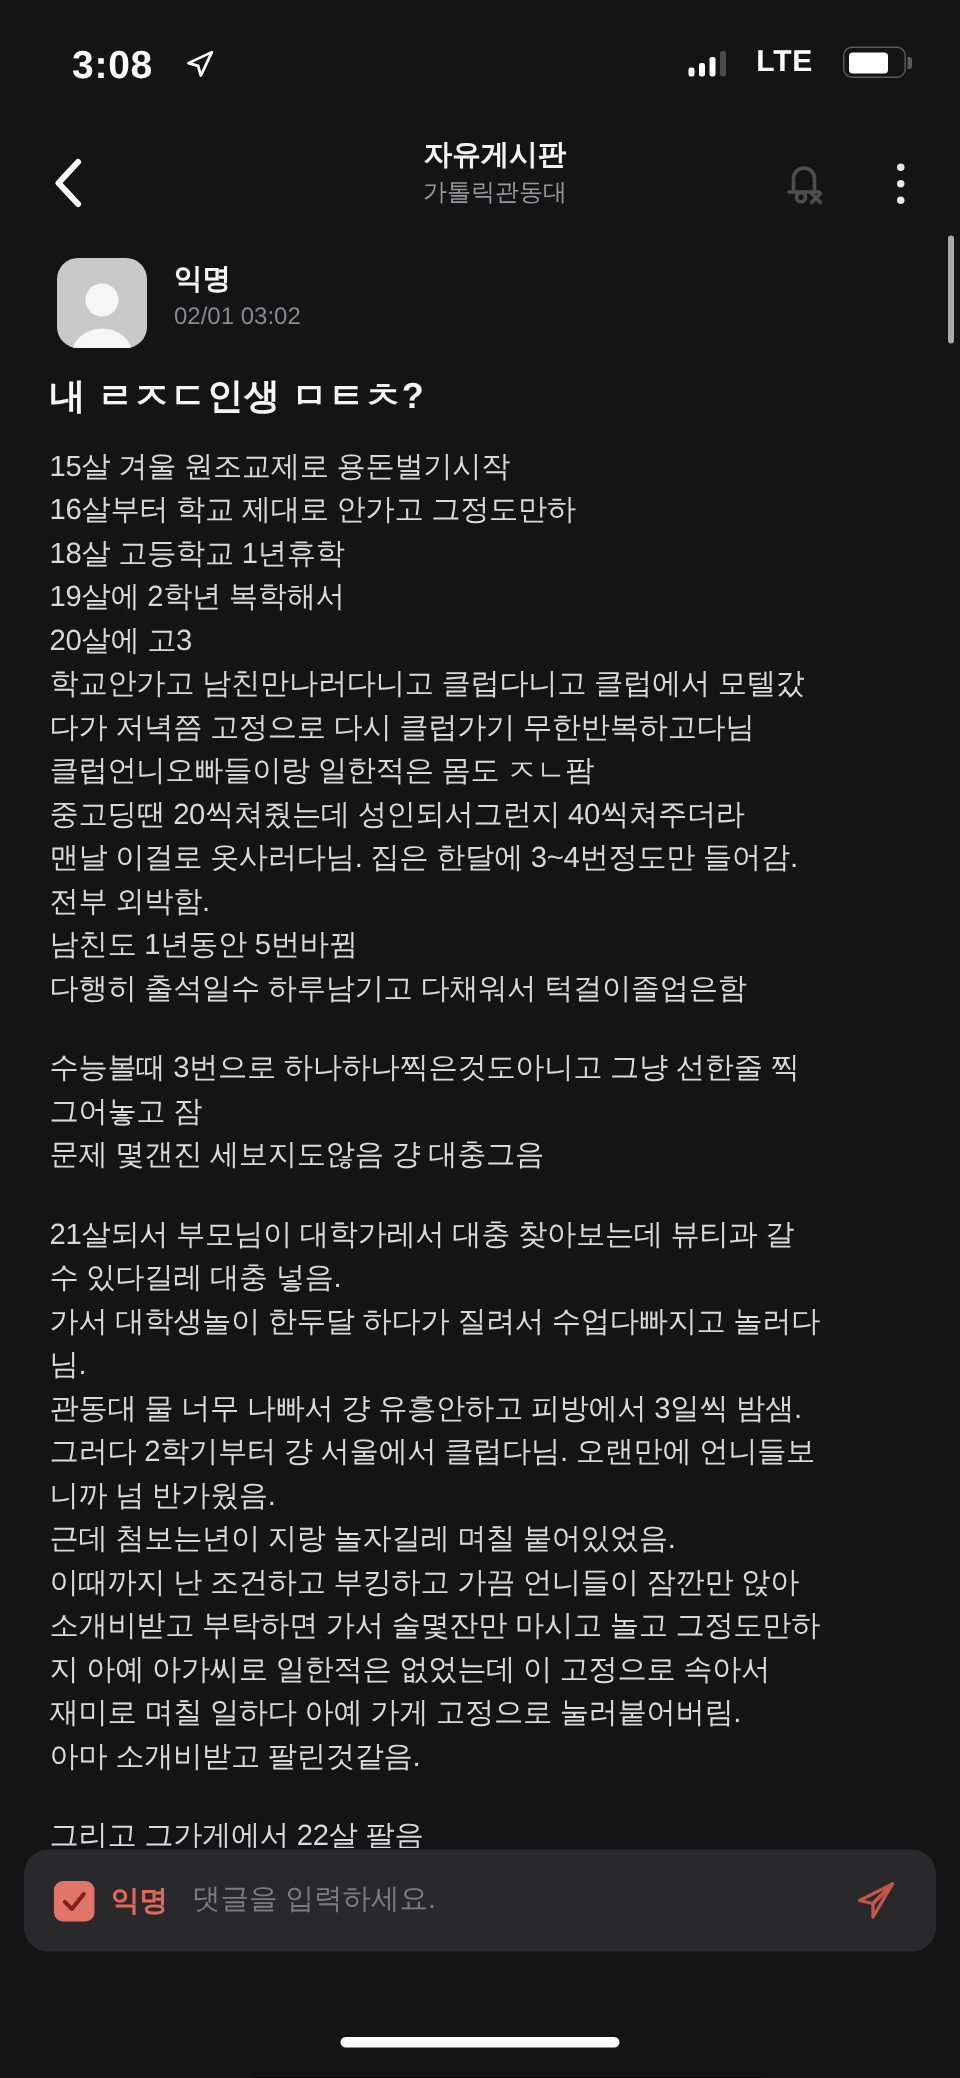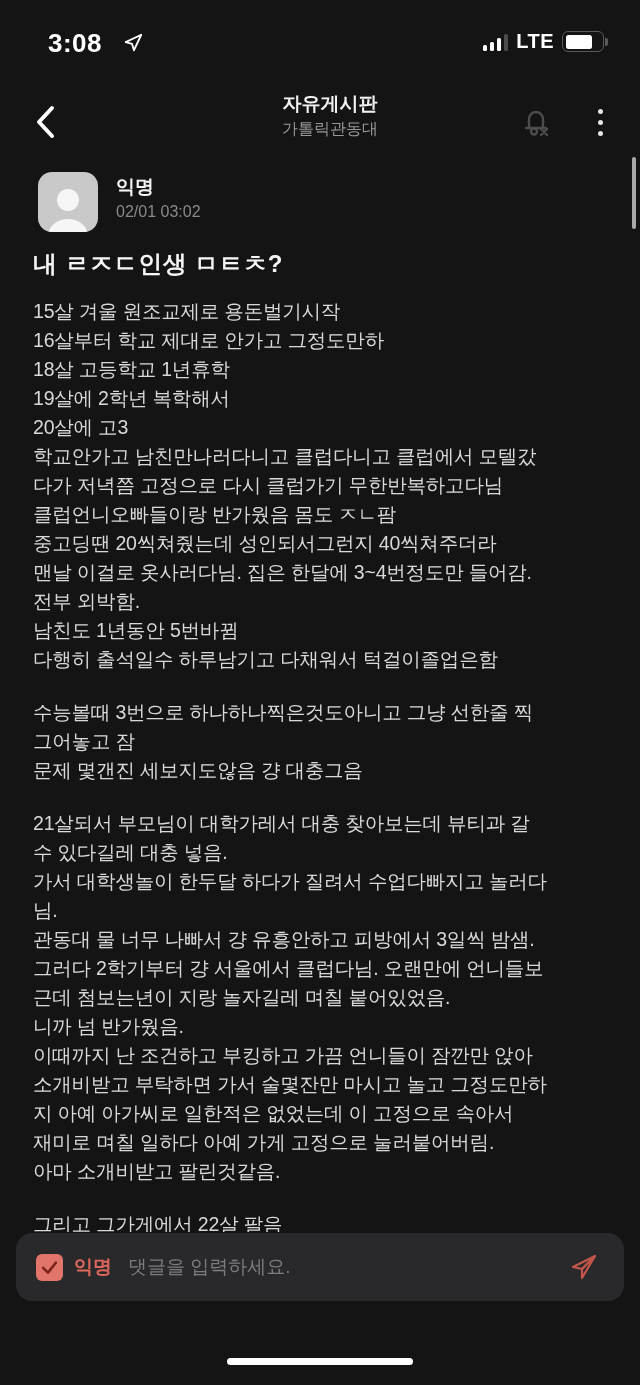--- a/index.html
+++ b/index.html
@@ -8,21 +8,21 @@
   .phone {
     position:relative; width:640px; height:1385px;
     background:#141414; overflow:hidden; margin:0 auto;
     color:#d9d9d9;
   }
 
   
   .statusbar { position:absolute; left:0; top:0; width:640px; height:70px; }
   .time { position:absolute; left:48px; top:28px; font-size:26px; font-weight:bold; color:#fff; letter-spacing:0.5px; }
   .loc-arrow { position:absolute; left:122px; top:32px; }
-  .sb-right { position:absolute; right:36px; top:30px; display:flex; align-items:center; gap:8px; }
+  .sb-right { position:absolute; right:36px; top:30px; display:flex; align-items:center; gap:20px; }
   .signal { display:flex; align-items:flex-end; gap:2.5px; height:18px; }
   .sigbar { width:4.5px; border-radius:1.5px; background:#fff; }
   .sigbar.b1{height:6px;} .sigbar.b2{height:9px;} .sigbar.b3{height:13px;}
   .sigbar.b4{height:17px; background:#4c4c4c;}
   .lte { font-size:20px; font-weight:bold; color:#fff; letter-spacing:0.5px; }
   .battery { position:relative; width:42px; height:21px; border:1.5px solid #5a5a5a; border-radius:6px; padding:2.5px; }
   .battery .fill { width:75%; height:100%; background:#fff; border-radius:2.5px; }
   .battery .nub { position:absolute; right:-5px; top:6px; width:3px; height:8px; background:#5a5a5a; border-radius:0 2px 2px 0; }
 
   
@@ -133,39 +133,39 @@
 
   <div class="post-title">내 ㄹㅈㄷ인생 ㅁㅌㅊ?</div>
   <div class="post-body">
       <div class="body-line">15살 겨울 원조교제로 용돈벌기시작</div>
       <div class="body-line">16살부터 학교 제대로 안가고 그정도만하</div>
       <div class="body-line">18살 고등학교 1년휴학</div>
       <div class="body-line">19살에 2학년 복학해서</div>
       <div class="body-line">20살에 고3</div>
       <div class="body-line">학교안가고 남친만나러다니고 클럽다니고 클럽에서 모텔갔</div>
       <div class="body-line">다가 저녁쯤 고정으로 다시 클럽가기 무한반복하고다님</div>
-      <div class="body-line">클럽언니오빠들이랑 반가웠음 몸도 ㅈㄴ팜</div>
+      <div class="body-line">클럽언니오빠들이랑 일한적은 몸도 ㅈㄴ팜</div>
       <div class="body-line">중고딩땐 20씩쳐줬는데 성인되서그런지 40씩쳐주더라</div>
       <div class="body-line">맨날 이걸로 옷사러다님. 집은 한달에 3~4번정도만 들어감.</div>
       <div class="body-line">전부 외박함.</div>
       <div class="body-line">남친도 1년동안 5번바뀜</div>
       <div class="body-line">다행히 출석일수 하루남기고 다채워서 턱걸이졸업은함</div>
       <div class="body-line blank"></div>
       <div class="body-line">수능볼때 3번으로 하나하나찍은것도아니고 그냥 선한줄 찍</div>
       <div class="body-line">그어놓고 잠</div>
       <div class="body-line">문제 몇갠진 세보지도않음 걍 대충그음</div>
       <div class="body-line blank"></div>
       <div class="body-line">21살되서 부모님이 대학가레서 대충 찾아보는데 뷰티과 갈</div>
       <div class="body-line">수 있다길레 대충 넣음.</div>
       <div class="body-line">가서 대학생놀이 한두달 하다가 질려서 수업다빠지고 놀러다</div>
       <div class="body-line">님.</div>
       <div class="body-line">관동대 물 너무 나빠서 걍 유흥안하고 피방에서 3일씩 밤샘.</div>
       <div class="body-line">그러다 2학기부터 걍 서울에서 클럽다님. 오랜만에 언니들보</div>
+      <div class="body-line">니까 넘 반가웠음.</div>
       <div class="body-line">근데 첨보는년이 지랑 놀자길레 며칠 붙어있었음.</div>
-      <div class="body-line">니까 넘 반가웠음.</div>
       <div class="body-line">이때까지 난 조건하고 부킹하고 가끔 언니들이 잠깐만 앉아</div>
       <div class="body-line">소개비받고 부탁하면 가서 술몇잔만 마시고 놀고 그정도만하</div>
       <div class="body-line">지 아예 아가씨로 일한적은 없었는데 이 고정으로 속아서</div>
       <div class="body-line">재미로 며칠 일하다 아예 가게 고정으로 눌러붙어버림.</div>
       <div class="body-line">아마 소개비받고 팔린것같음.</div>
       <div class="body-line blank"></div>
       <div class="body-line">그리고 그가게에서 22살 팔음</div>
     </div>
 
   <div class="comment-bar">

